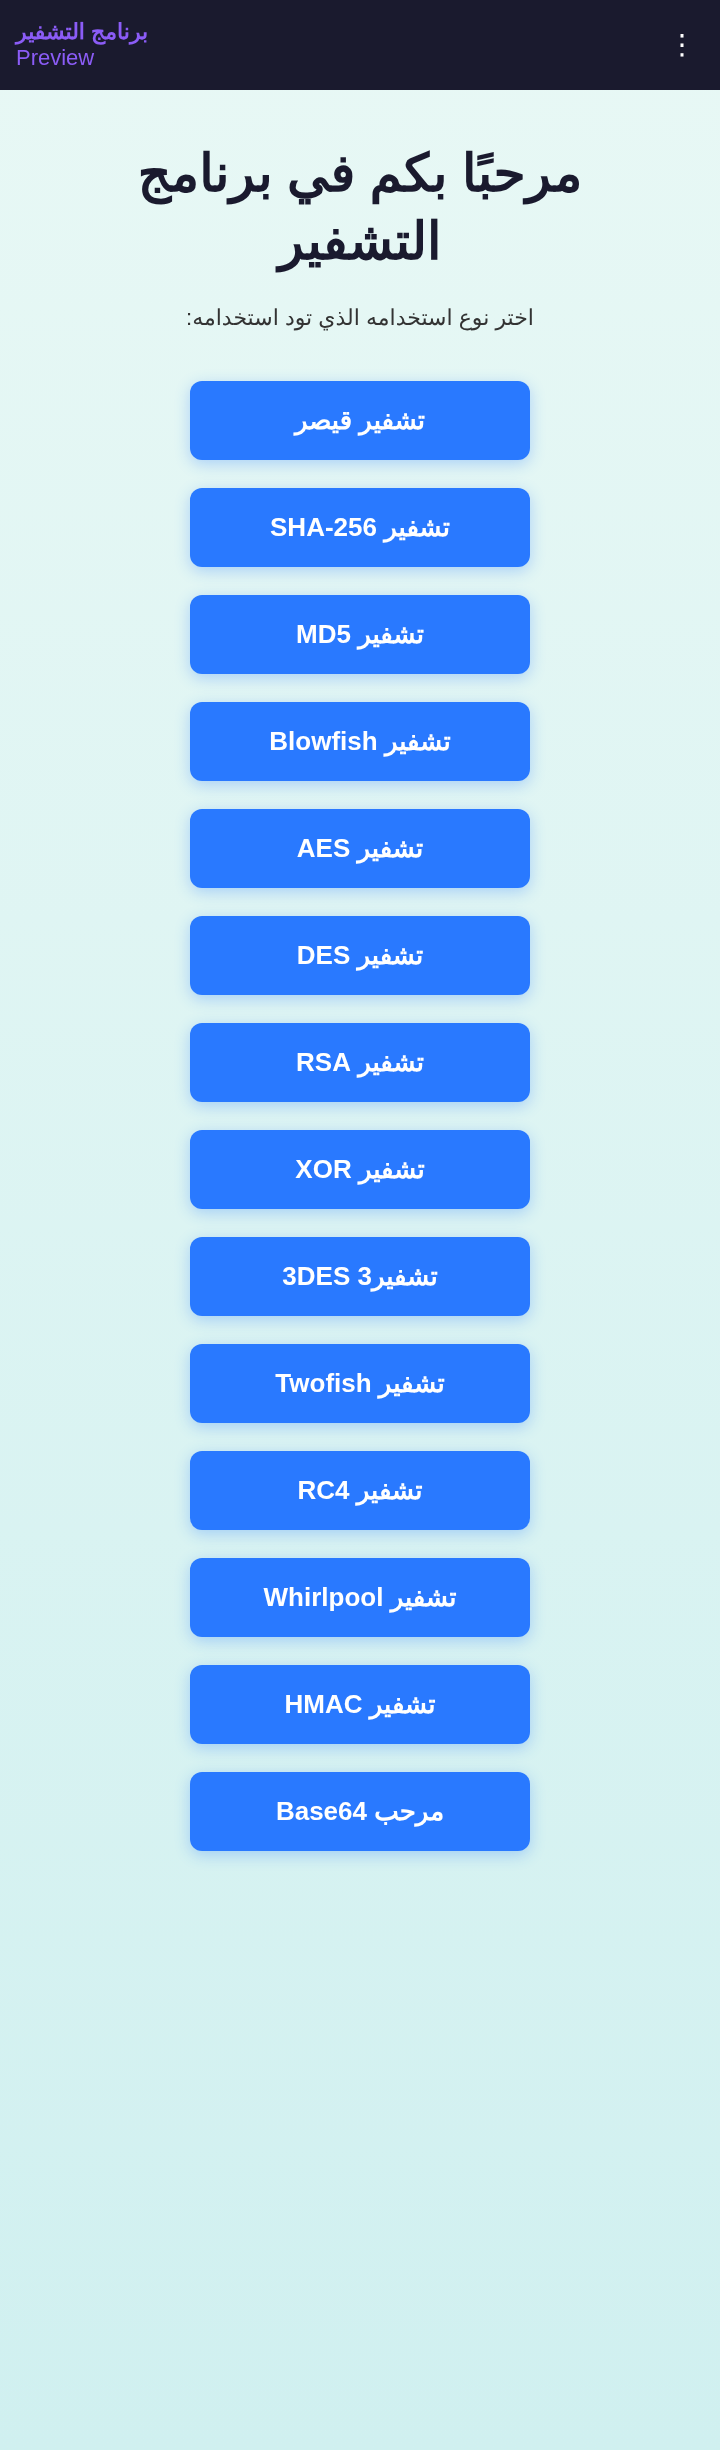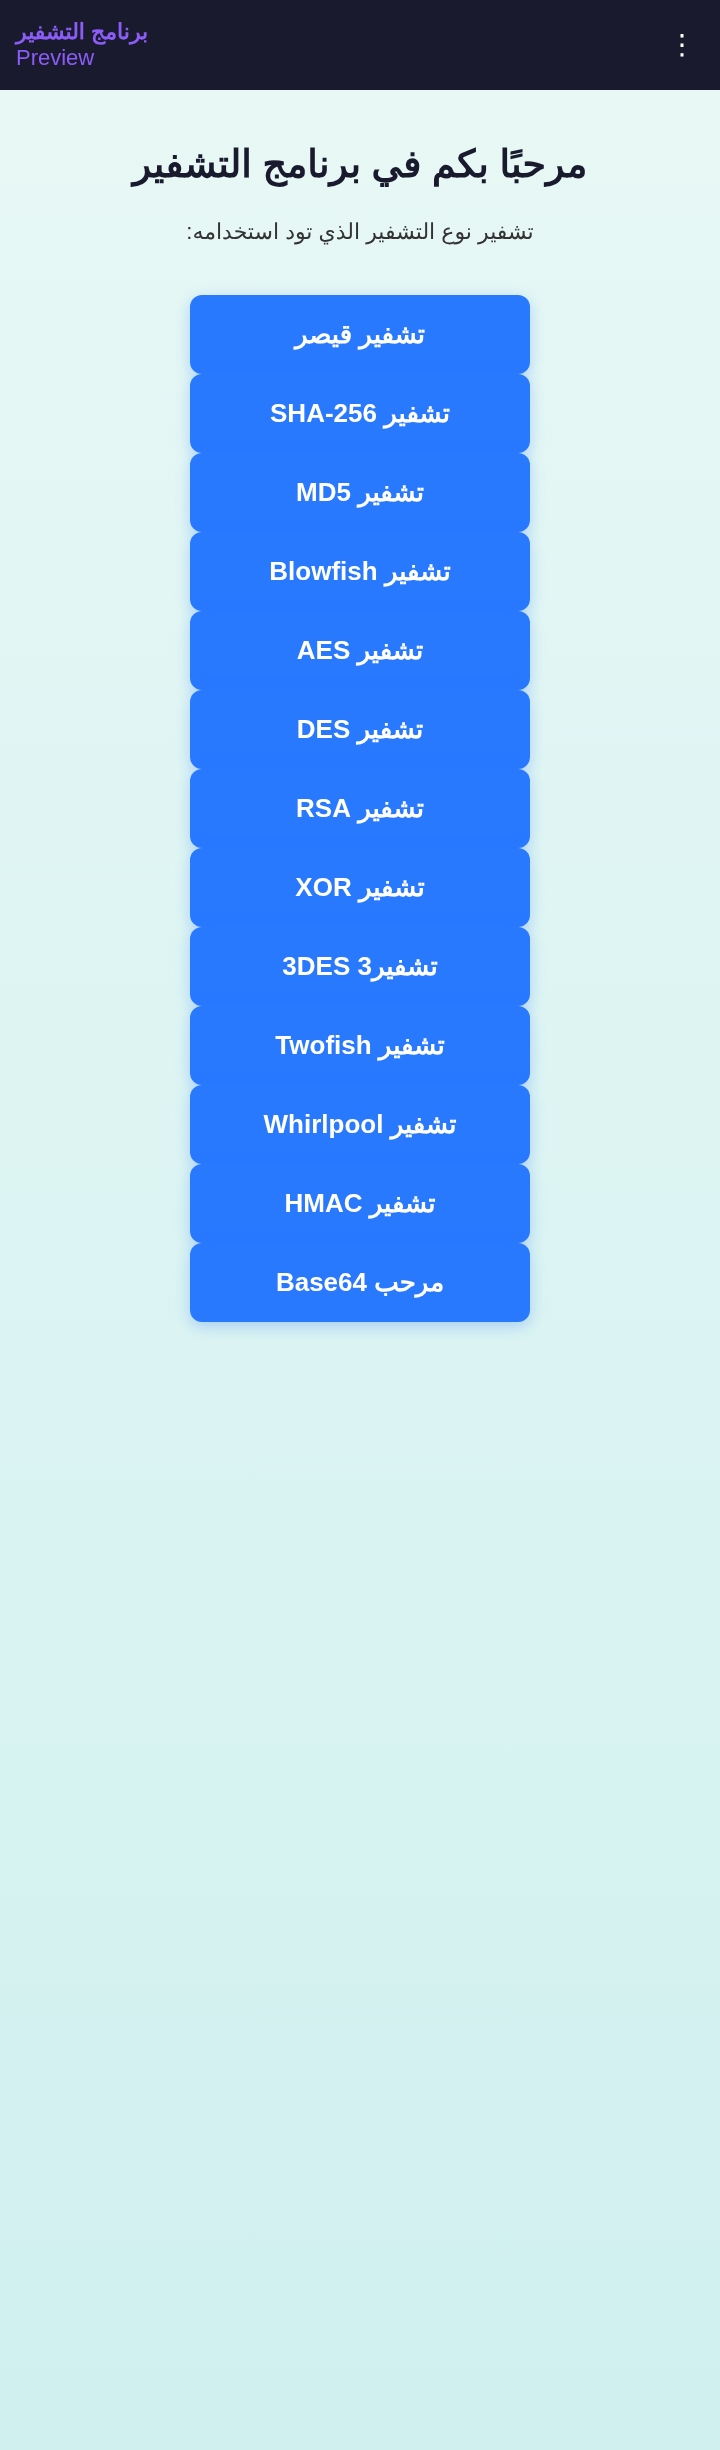--- a/index.html
+++ b/index.html
@@ -55,40 +55,41 @@
     }
 
     .main-content {
       padding: 50px 80px 80px 80px;
       display: flex;
       flex-direction: column;
       align-items: center;
     }
 
     .page-title {
-      font-size: 38px;
+      font-size: 52px;
       font-weight: bold;
       color: #1a1a2e;
       text-align: center;
       line-height: 1.3;
       margin-bottom: 30px;
     }
 
     .subtitle {
       font-size: 22px;
       color: #333;
       text-align: center;
       margin-bottom: 50px;
       direction: rtl;
     }
 
     .buttons-container {
       display: flex;
       flex-direction: column;
       align-items: center;
+      gap: 28px;
       width: 100%;
     }
 
     .encrypt-button {
       background: #2979ff;
       color: white;
       border: none;
       border-radius: 12px;
       padding: 24px 50px;
       font-size: 26px;
@@ -107,30 +108,31 @@
 <header class="app-header">
   <span class="header-menu-icon">⋮</span>
   <div class="header-title-group">
     <span class="header-app-title">برنامج التشفير</span>
     <span class="header-preview">Preview</span>
   </div>
 </header>
 
 <main class="main-content">
   <h1 class="page-title">مرحبًا بكم في برنامج التشفير</h1>
-  <p class="subtitle">تشفير نوع التشفير الذي تود استخدامه:</p>
+  <p class="subtitle">اختر نوع استخدامه الذي تود استخدامه:</p>
 
   <div class="buttons-container">
   <button class="encrypt-button">تشفير قيصر</button>
       <button class="encrypt-button">تشفير SHA-256</button>
       <button class="encrypt-button">تشفير MD5</button>
       <button class="encrypt-button">تشفير Blowfish</button>
       <button class="encrypt-button">تشفير AES</button>
       <button class="encrypt-button">تشفير DES</button>
       <button class="encrypt-button">تشفير RSA</button>
       <button class="encrypt-button">تشفير XOR</button>
       <button class="encrypt-button">تشفير3DES 3</button>
       <button class="encrypt-button">تشفير Twofish</button>
+      <button class="encrypt-button">تشفير RC4</button>
       <button class="encrypt-button">تشفير Whirlpool</button>
       <button class="encrypt-button">تشفير HMAC</button>
       <button class="encrypt-button">مرحب Base64</button>
     </div>
 </main>
 
 </body></html>

